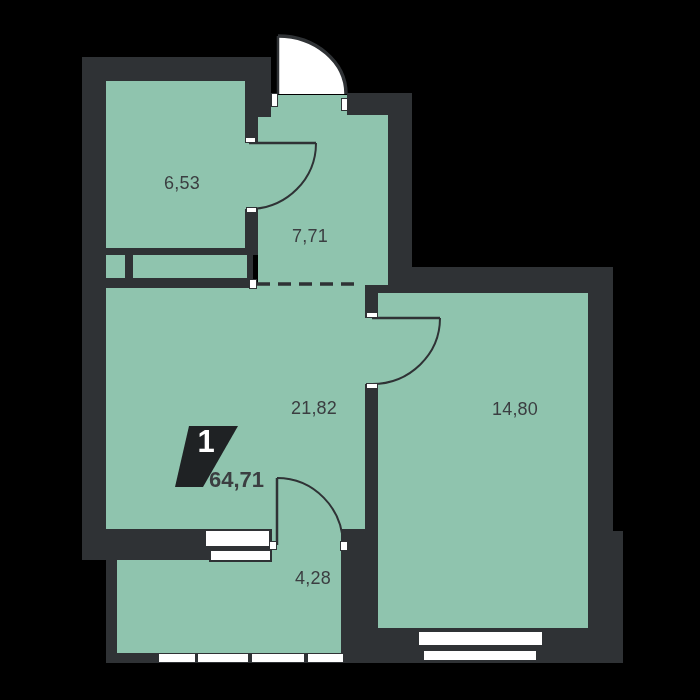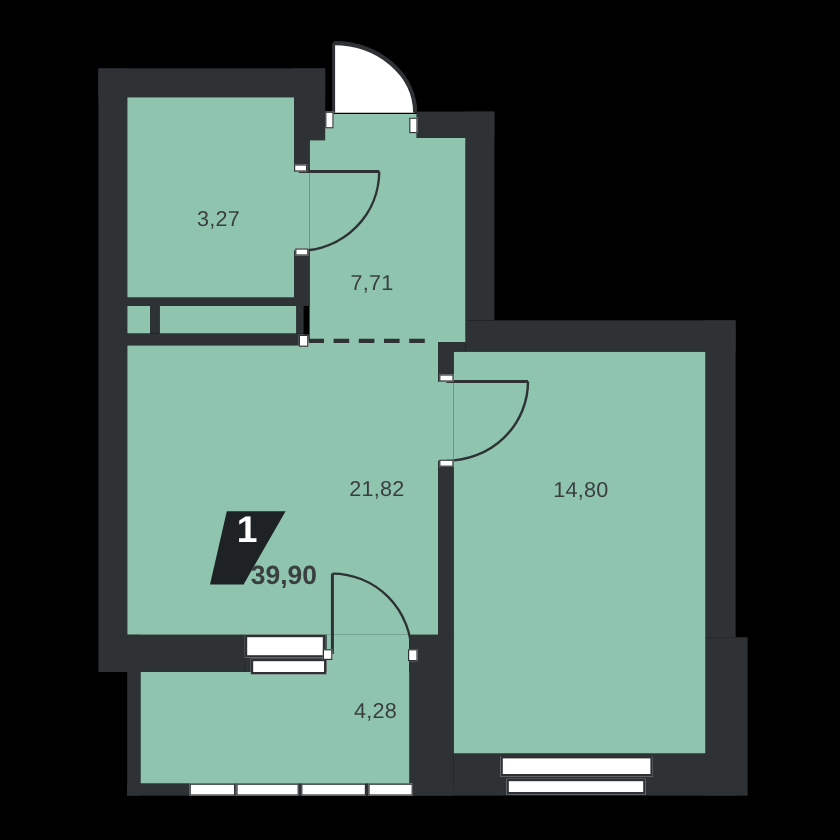--- a/index.html
+++ b/index.html
@@ -88,21 +88,21 @@
   <div class="cap" style="left:271px;top:93px;width:7px;height:14px"></div>
   <div class="cap" style="left:341px;top:98px;width:7px;height:13px"></div>
   <div class="cap" style="left:245px;top:137px;width:11px;height:6px"></div>
   <div class="cap" style="left:246px;top:207px;width:11px;height:6px"></div>
   <div class="cap" style="left:366px;top:312px;width:12px;height:6px"></div>
   <div class="cap" style="left:366px;top:383px;width:12px;height:6px"></div>
   <div class="cap" style="left:269px;top:541px;width:8px;height:9px"></div>
   <div class="cap" style="left:340px;top:541px;width:8px;height:10px"></div>
   <div class="cap" style="left:249px;top:279px;width:8px;height:10px"></div>
 
-  <div class="lbl" style="left:182px;top:183px">3,27</div>
+  <div class="lbl" style="left:182px;top:183px">6,53</div>
   <div class="lbl" style="left:310px;top:236px">7,71</div>
   <div class="lbl" style="left:314px;top:408px">21,82</div>
-  <div class="lbl" style="left:484px;top:409px">14,80</div>
-  <div class="lbl" style="left:313px;top:593px">4,28</div>
+  <div class="lbl" style="left:515px;top:409px">14,80</div>
+  <div class="lbl" style="left:313px;top:578px">4,28</div>
 
   <div class="badge-num" style="left:189px;top:424px;width:34px">1</div>
-  <div class="total" style="left:209px;top:467px">39,90</div>
+  <div class="total" style="left:209px;top:467px">64,71</div>
 </div>
 
 </body></html>

